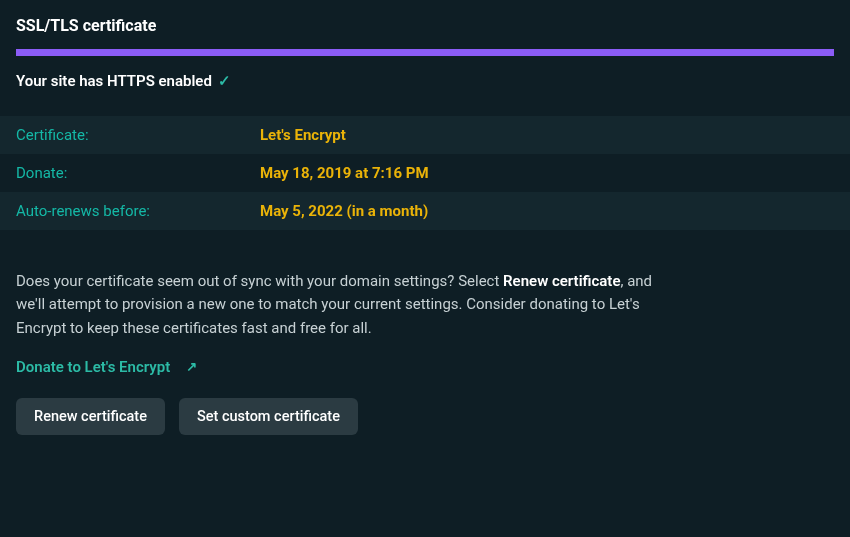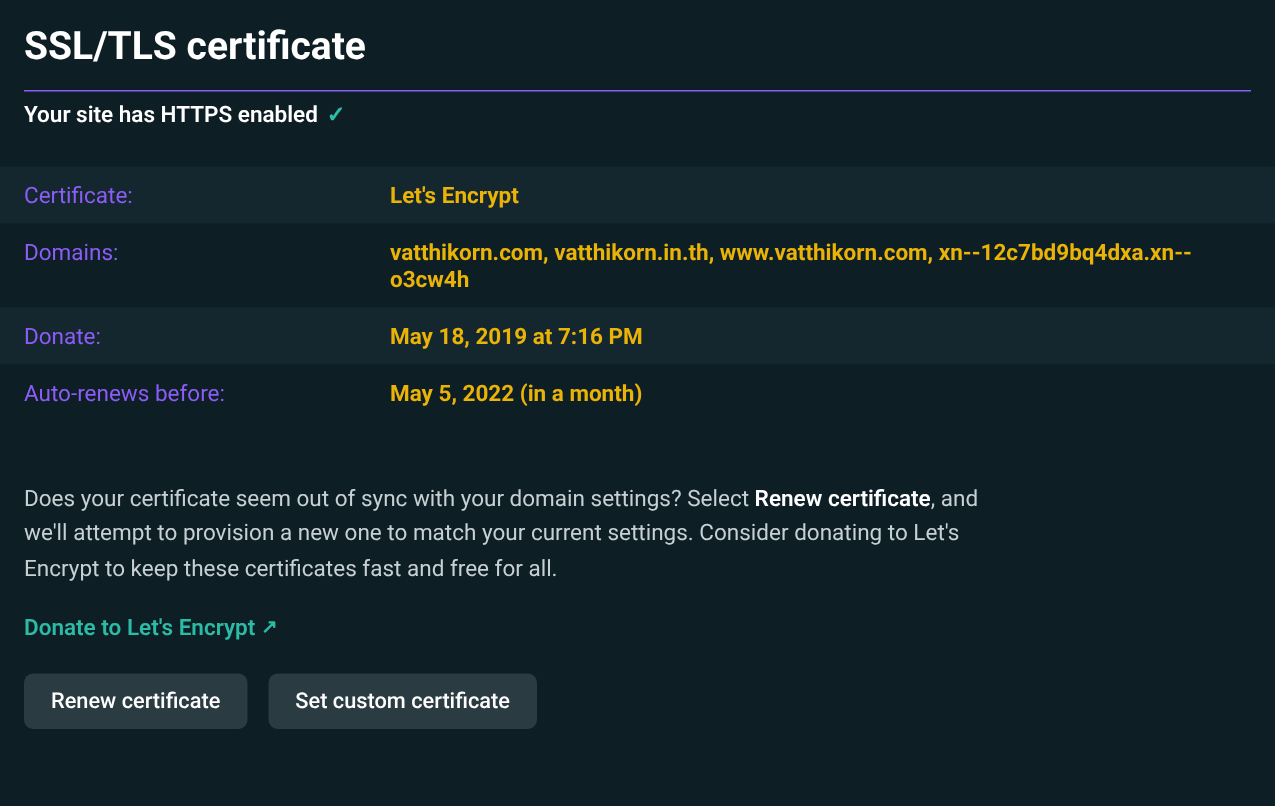--- a/index.html
+++ b/index.html
@@ -5,26 +5,26 @@
   * { box-sizing: border-box; margin: 0; padding: 0; }
   body {
     background: #0e1e25;
     color: #e6e6e6;
     font-family: -apple-system, BlinkMacSystemFont, "Segoe UI", Roboto, Helvetica, Arial, sans-serif;
     width: 850px;
     height: 537px;
     padding: 16px 16px 0 16px;
   }
   .page-title {
-    font-size: 26px;
+    font-size: 16px;
     font-weight: 700;
     color: #ffffff;
     padding-bottom: 14px;
-    border-bottom: 1px solid #8b5cf6;
-    margin-bottom: 6px;
+    border-bottom: 7px solid #8b5cf6;
+    margin-bottom: 16px;
   }
   .status-line {
     display: flex;
     align-items: flex-end;
     gap: 6px;
     margin-bottom: 26px;
   }
   .status-text {
     font-size: 15px;
     font-weight: 600;
@@ -46,42 +46,42 @@
   .info-table tr:nth-child(even) {
     background: #0e1e25;
   }
   .info-table td {
     padding: 10px 16px;
     font-size: 15px;
     vertical-align: top;
   }
   .info-table td.label {
     width: 244px;
-    color: #8b5cf6;
+    color: #14b8a6;
     margin-left: 32px;
   }
   .info-table td.value {
     color: #eab308;
     font-weight: 700;
   }
   .desc {
     margin-top: 40px;
     font-size: 15px;
     line-height: 1.55;
     color: #c7d1d4;
     max-width: 660px;
   }
   .desc strong {
     color: #ffffff;
     font-weight: 600;
   }
   .donate-link {
     display: inline-flex;
     align-items: center;
-    gap: 4px;
+    gap: 16px;
     margin-top: 18px;
     font-size: 15px;
     font-weight: 600;
     color: #2cbba6;
     text-decoration: none;
     cursor: pointer;
   }
   .ext-icon {
     font-size: 13px;
   }
@@ -114,24 +114,20 @@
   <span class="check-icon">✓</span>
 </div>
 
 <table class="info-table">
   <tbody>
       <tr>
     <td class="label">Certificate:</td>
     <td class="value">Let's Encrypt</td>
   </tr>
   <tr>
-    <td class="label">Domains:</td>
-    <td class="value">vatthikorn.com, vatthikorn.in.th, www.vatthikorn.com, xn--12c7bd9bq4dxa.xn--o3cw4h</td>
-  </tr>
-  <tr>
     <td class="label">Donate:</td>
     <td class="value">May 18, 2019 at 7:16 PM</td>
   </tr>
   <tr>
     <td class="label">Auto-renews before:</td>
     <td class="value">May 5, 2022 (in a month)</td>
   </tr>
 </tbody>
   </table>
 

